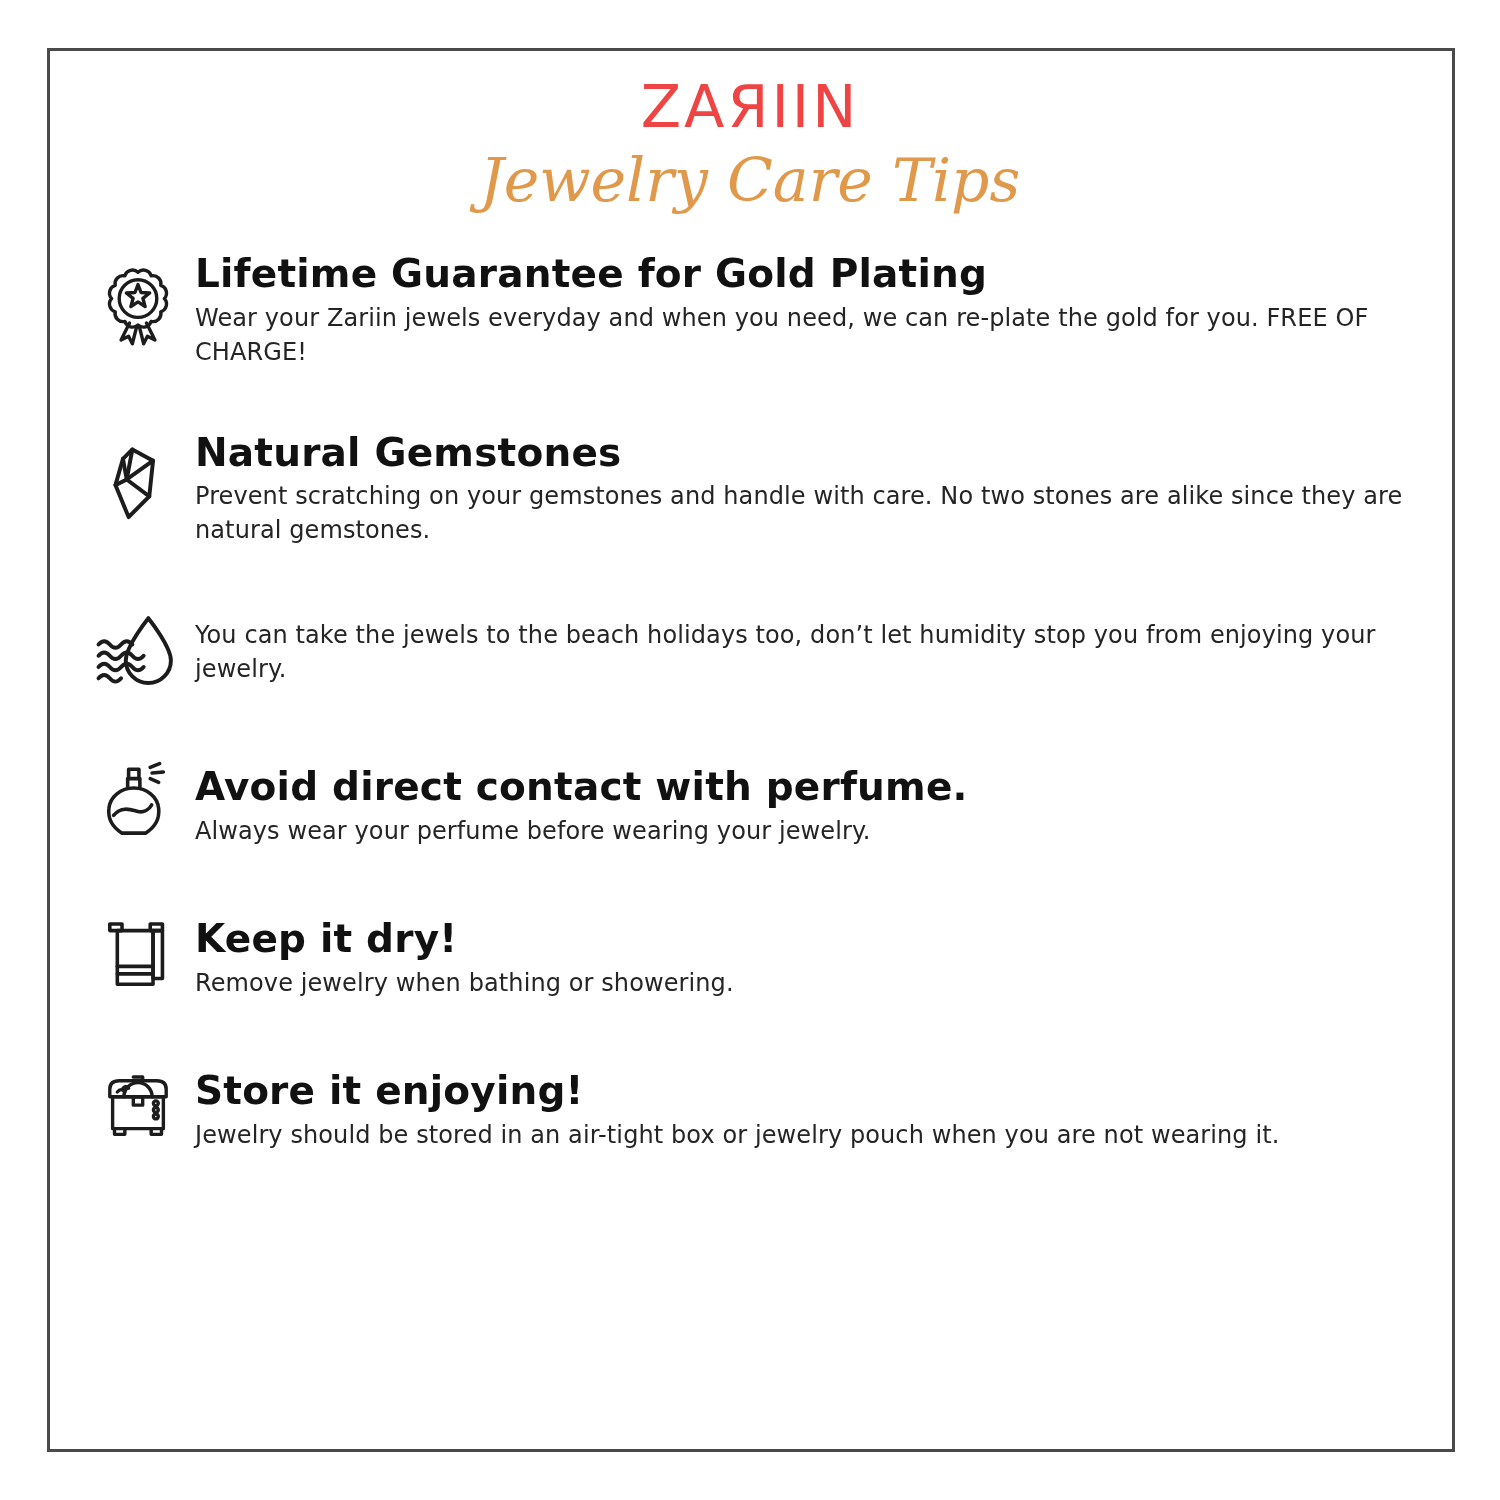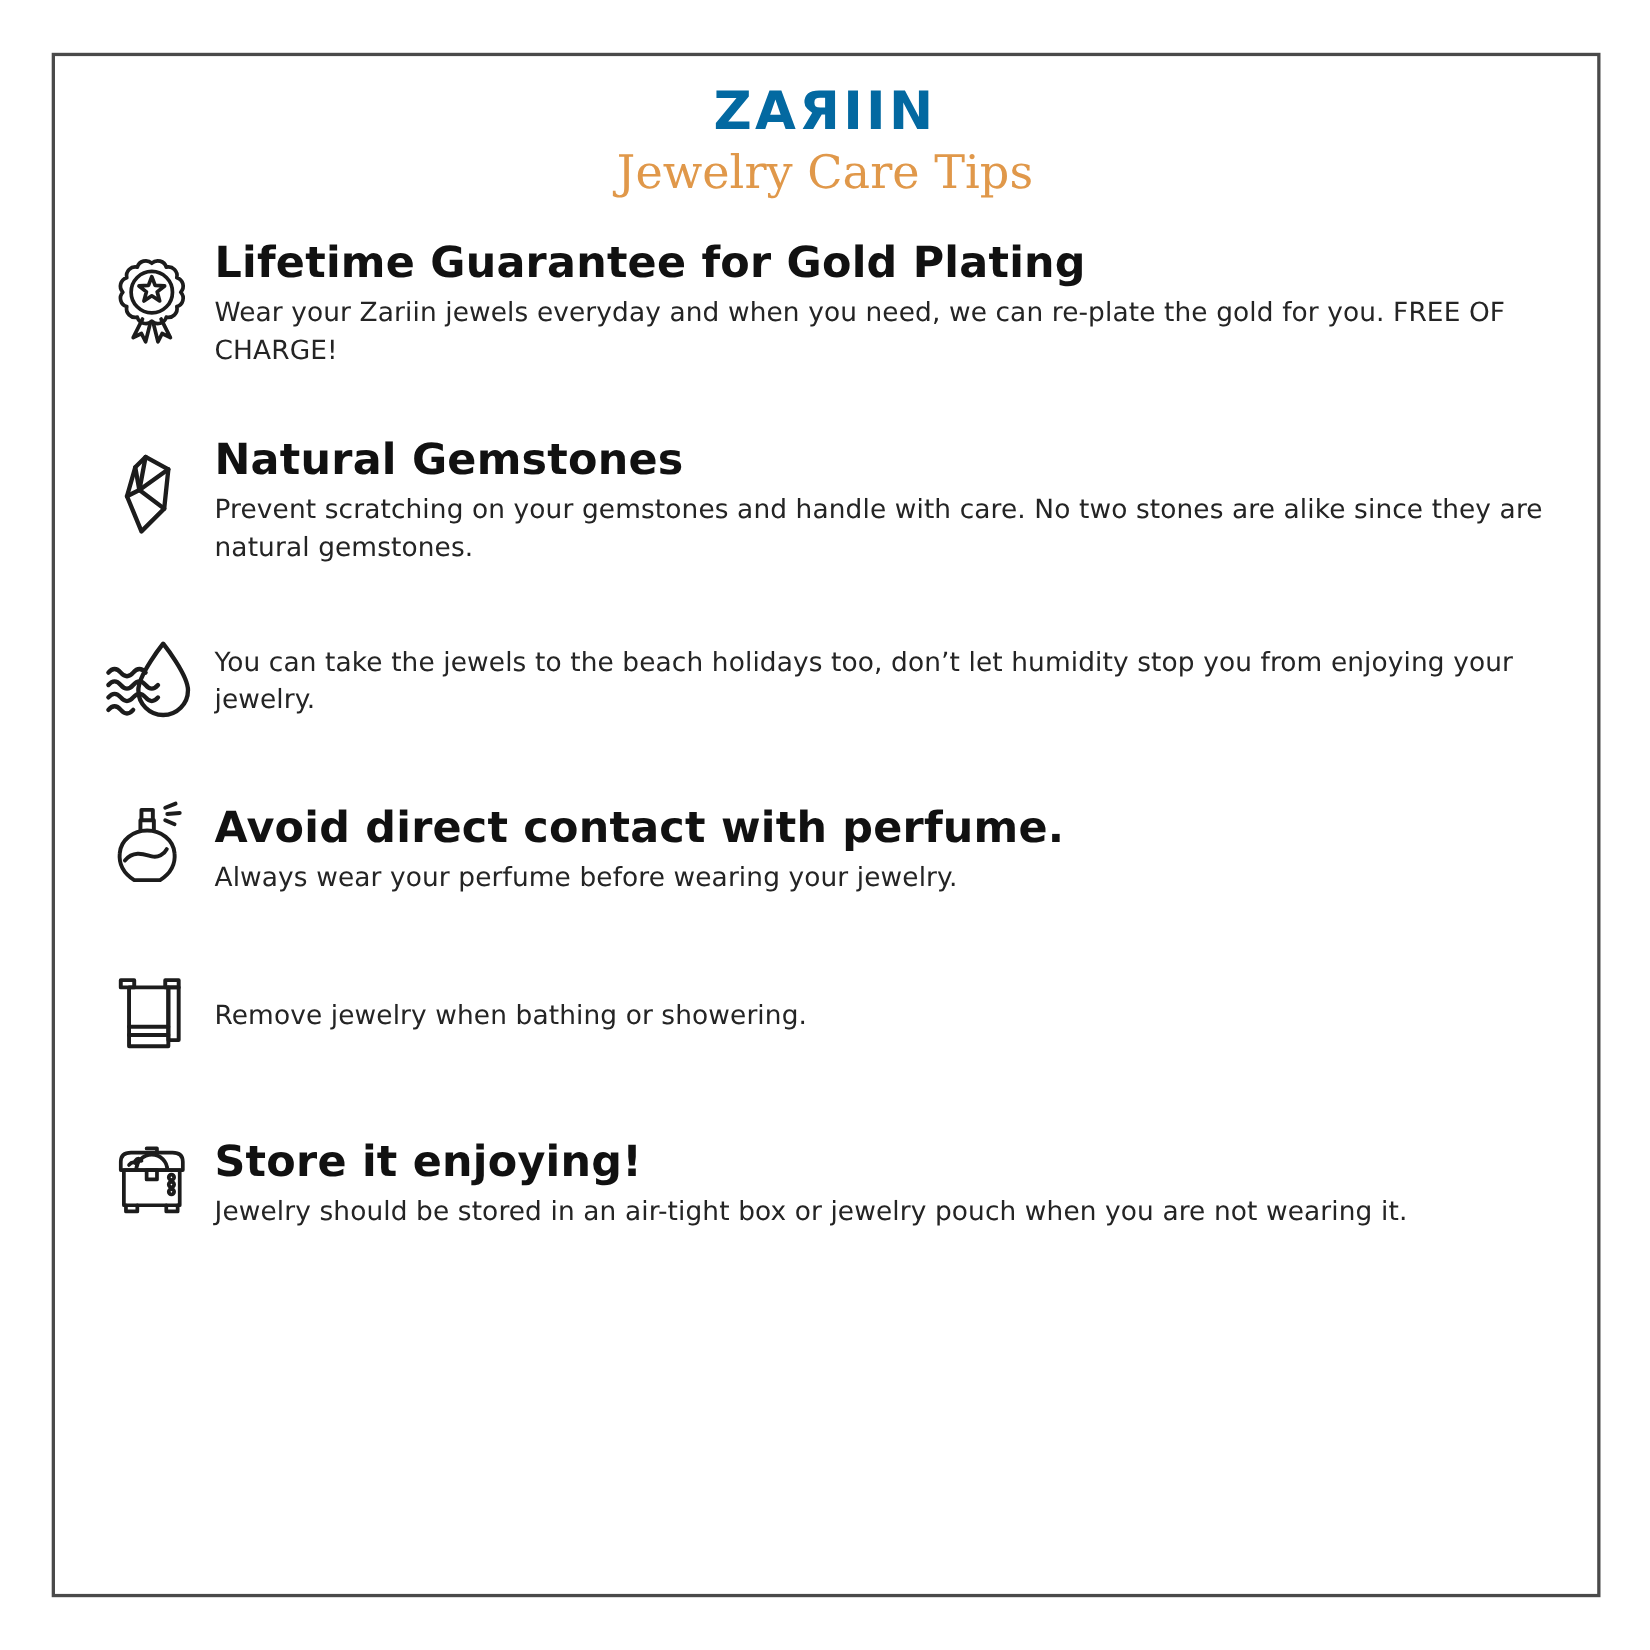--- a/index.html
+++ b/index.html
@@ -11,29 +11,30 @@
     left: 47px; top: 48px;
     width: 1408px; height: 1404px;
     border: 3px solid var(--border, #4a4a4a);
     background: #ffffff;
     overflow: hidden;
   }
   .content { padding: 24px 42px 0 40px; }
 
   .header { text-align: center; }
   .brand {
-    font-size: 48px;
-    font-weight: 700;
+    font-size: 59px;
+    font-weight: 400;
     letter-spacing: 3px;
-    color: #0369a1;
+    color: #ef4444;
     line-height: 1.1;
   }
   .subtitle {
     font-family: "DejaVu Serif", "Liberation Serif", serif;
-    font-size: 42px;
+    font-style: italic;
+    font-size: 60px;
     line-height: 1.2;
     margin-top: 4px;
     color: var(--accent, #e0984a);
   }
 
   .tips { margin-top: 32px; }
   .tip {
     display: flex;
     align-items: center;
     margin-bottom: 58px;
@@ -145,20 +146,21 @@
             <svg viewBox="0 0 100 100" fill="none" stroke="currentColor" stroke-linecap="round" stroke-linejoin="round" stroke-width="3.8">
       <path d="M20,16 L33,16 L33,23 L20,23 Z"></path>
       <path d="M63,16 L76,16 L76,23 L63,23 Z"></path>
       <path d="M66,23 L76,23 L76,74 L66,74 Z"></path>
       <path d="M28,23 L66,23 L66,80 L28,80 Z"></path>
       <path d="M28,61 L66,61"></path>
       <path d="M28,69 L66,69"></path>
     </svg>
           </div>
     <div class="tip-text">
+      <div class="tip-title">Keep it dry!</div>
       <div class="tip-body">Remove jewelry when bathing or showering.</div>
     </div>
   </div>
 
   <div class="tip">
     <div class="tip-icon">
             <svg viewBox="0 0 100 100" fill="none" stroke="currentColor" stroke-linecap="round" stroke-linejoin="round" stroke-width="3.6">
       <path d="M20,38 L20,30 Q20,21 30,21 L70,21 Q80,21 80,30 L80,38 Z"></path>
       <path d="M45,17 L55,17 L55,21"></path>
       <path d="M23,38 L77,38 L77,72 L23,72 Z"></path>

